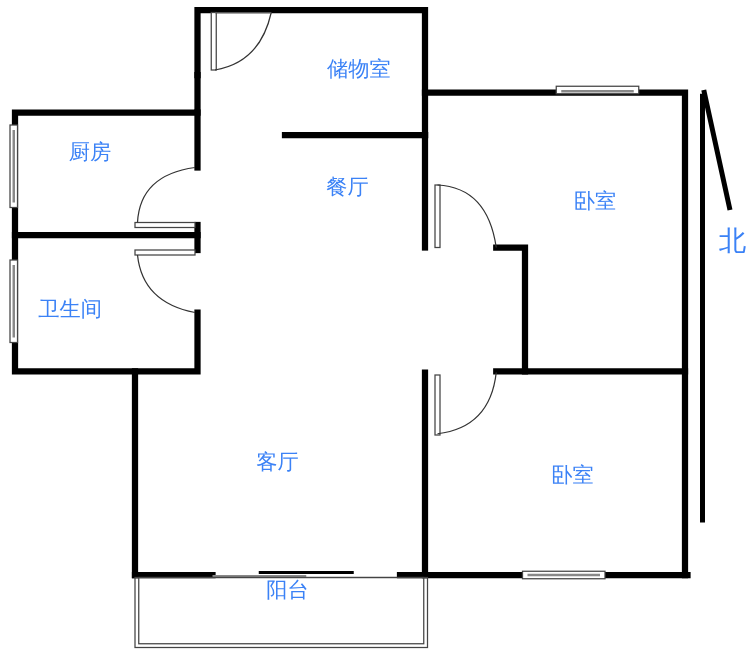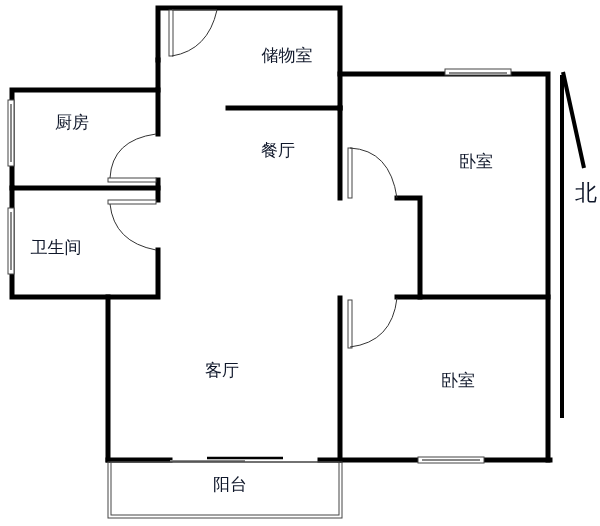--- a/index.html
+++ b/index.html
@@ -5,21 +5,21 @@
   html, body { margin: 0; padding: 0; background: #ffffff; }
   body { width: 600px; height: 526px; position: relative; overflow: hidden;
          font-family: "DejaVu Sans", sans-serif; }
   #plan { position: absolute; left: 0; top: 0; width: 600px; height: 526px; }
   .wall { stroke: #000; stroke-width: 5; stroke-linecap: square; fill: none; }
   .thin { stroke: #000; stroke-width: 2.5; fill: none; }
   .dline { stroke: #555; stroke-width: 1; fill: none; }
   .swing { stroke: #333; stroke-width: 1; fill: none; }
   .win { fill: #fff; stroke: #444; stroke-width: 1; }
   .glass { stroke: #888; stroke-width: 2; }
-  .label { position: absolute; font-size: 17px; color: #0f172a; white-space: nowrap;
+  .label { position: absolute; font-size: 17px; color: #3b82f6; white-space: nowrap;
            transform: translate(-50%, -50%); font-family: "DejaVu Sans", sans-serif; }
   .north { font-size: 22px; }
 </style>
 </head>
 <body>
 
 <svg id="plan" viewBox="0 0 600 526" xmlns="http://www.w3.org/2000/svg">
 
   <g>
 
@@ -88,15 +88,15 @@
 </svg>
 
 <div>
   <div class="label" style="left:287px;top:55px">储物室</div>
   <div class="label" style="left:72px;top:122px">厨房</div>
   <div class="label" style="left:278px;top:150px">餐厅</div>
   <div class="label" style="left:476px;top:161px">卧室</div>
   <div class="label" style="left:56px;top:247px">卫生间</div>
   <div class="label" style="left:222px;top:370px">客厅</div>
   <div class="label" style="left:458px;top:380px">卧室</div>
-  <div class="label" style="left:230px;top:484px">阳台</div>
+  <div class="label" style="left:230px;top:472px">阳台</div>
   <div class="label north" style="left:586px;top:193px">北</div>
 </div>
 
 </body></html>

